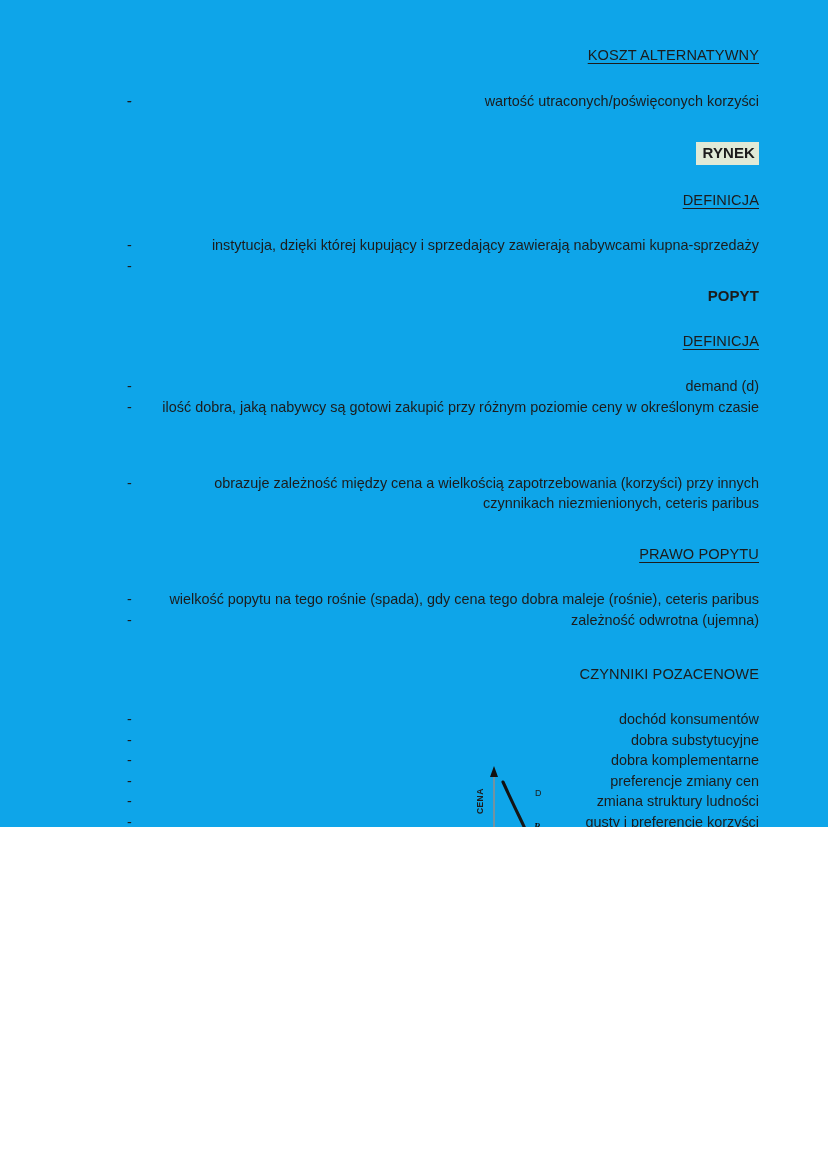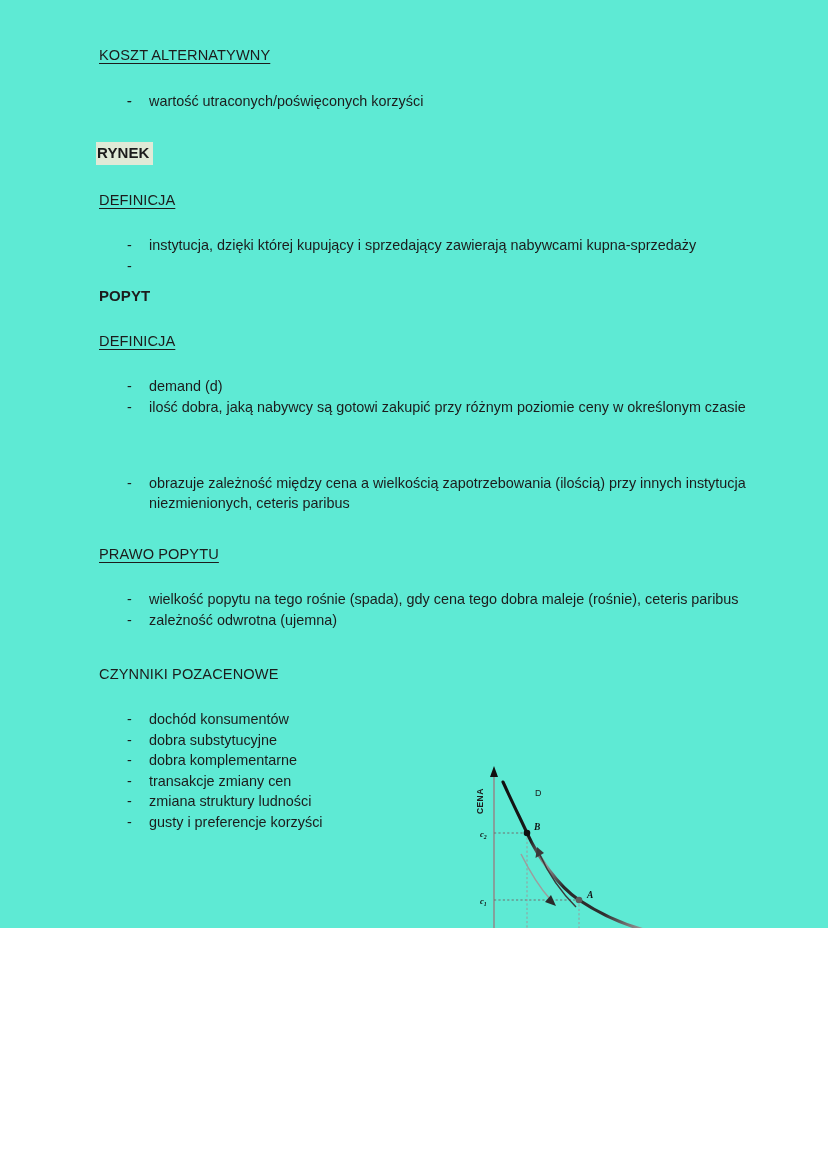--- a/index.html
+++ b/index.html
@@ -8,24 +8,25 @@
     background: #ffffff;
   }
   body {
     font-family: "Liberation Sans", sans-serif;
     color: #1c1c1c;
     -webkit-font-smoothing: antialiased;
   }
   .page {
     position: relative;
     width: 828px;
-    height: 928px;
-    background: #5eead4;
+    height: 827px;
+    background: #0ea5e9;
     overflow: hidden;
     box-sizing: border-box;
+    text-align: right;
   }
   .content {
     position: absolute;
     left: 99px;
     top: 45px;
     width: 660px;
   }
 
   
   h1, h2, h3 {
@@ -50,21 +51,21 @@
     line-height: 20px;
     font-weight: bold;
     display: inline-block;
   }
   .h-highlight {
     font-size: 15px;
     line-height: 20px;
     font-weight: bold;
     display: inline-block;
     background: #e0ead7;
-    padding: 1px 4px 2px 1px;
+    padding: 1px 4px 2px 7px;
     margin-left: -3px;
   }
 
   .block { margin: 0; }
   .gap-md  { height: 25px; }
   .gap-lg  { height: 30px; }
   .gap-xl  { height: 33px; }
 
   
   .bullets {
@@ -175,21 +176,21 @@
         <span>ilość dobra, jaką nabywcy są gotowi zakupić przy różnym poziomie ceny w określonym czasie</span>
       </li>
     </ul>
 
     <div class="gap-lg"></div>
 
     <div class="gap-md"></div>
     <ul class="bullets">
       <li>
         <span class="dash">-</span>
-        <span>obrazuje zależność między cena a wielkością zapotrzebowania (ilością) przy innych instytucja niezmienionych, ceteris paribus</span>
+        <span>obrazuje zależność między cena a wielkością zapotrzebowania (korzyści) przy innych czynnikach niezmienionych, ceteris paribus</span>
       </li>
     </ul>
 
     <div class="gap-lg"></div>
 
     <div class="block">
       <h2 class="h-underline">PRAWO POPYTU</h2>
     </div>
     <div class="gap-md"></div>
     <ul class="bullets">
@@ -217,21 +218,21 @@
       <li>
         <span class="dash">-</span>
         <span>dobra substytucyjne</span>
       </li>
       <li>
         <span class="dash">-</span>
         <span>dobra komplementarne</span>
       </li>
       <li>
         <span class="dash">-</span>
-        <span>transakcje zmiany cen</span>
+        <span>preferencje zmiany cen</span>
       </li>
       <li>
         <span class="dash">-</span>
         <span>zmiana struktury ludności</span>
       </li>
       <li>
         <span class="dash">-</span>
         <span>gusty i preferencje korzyści</span>
       </li>
     </ul>

